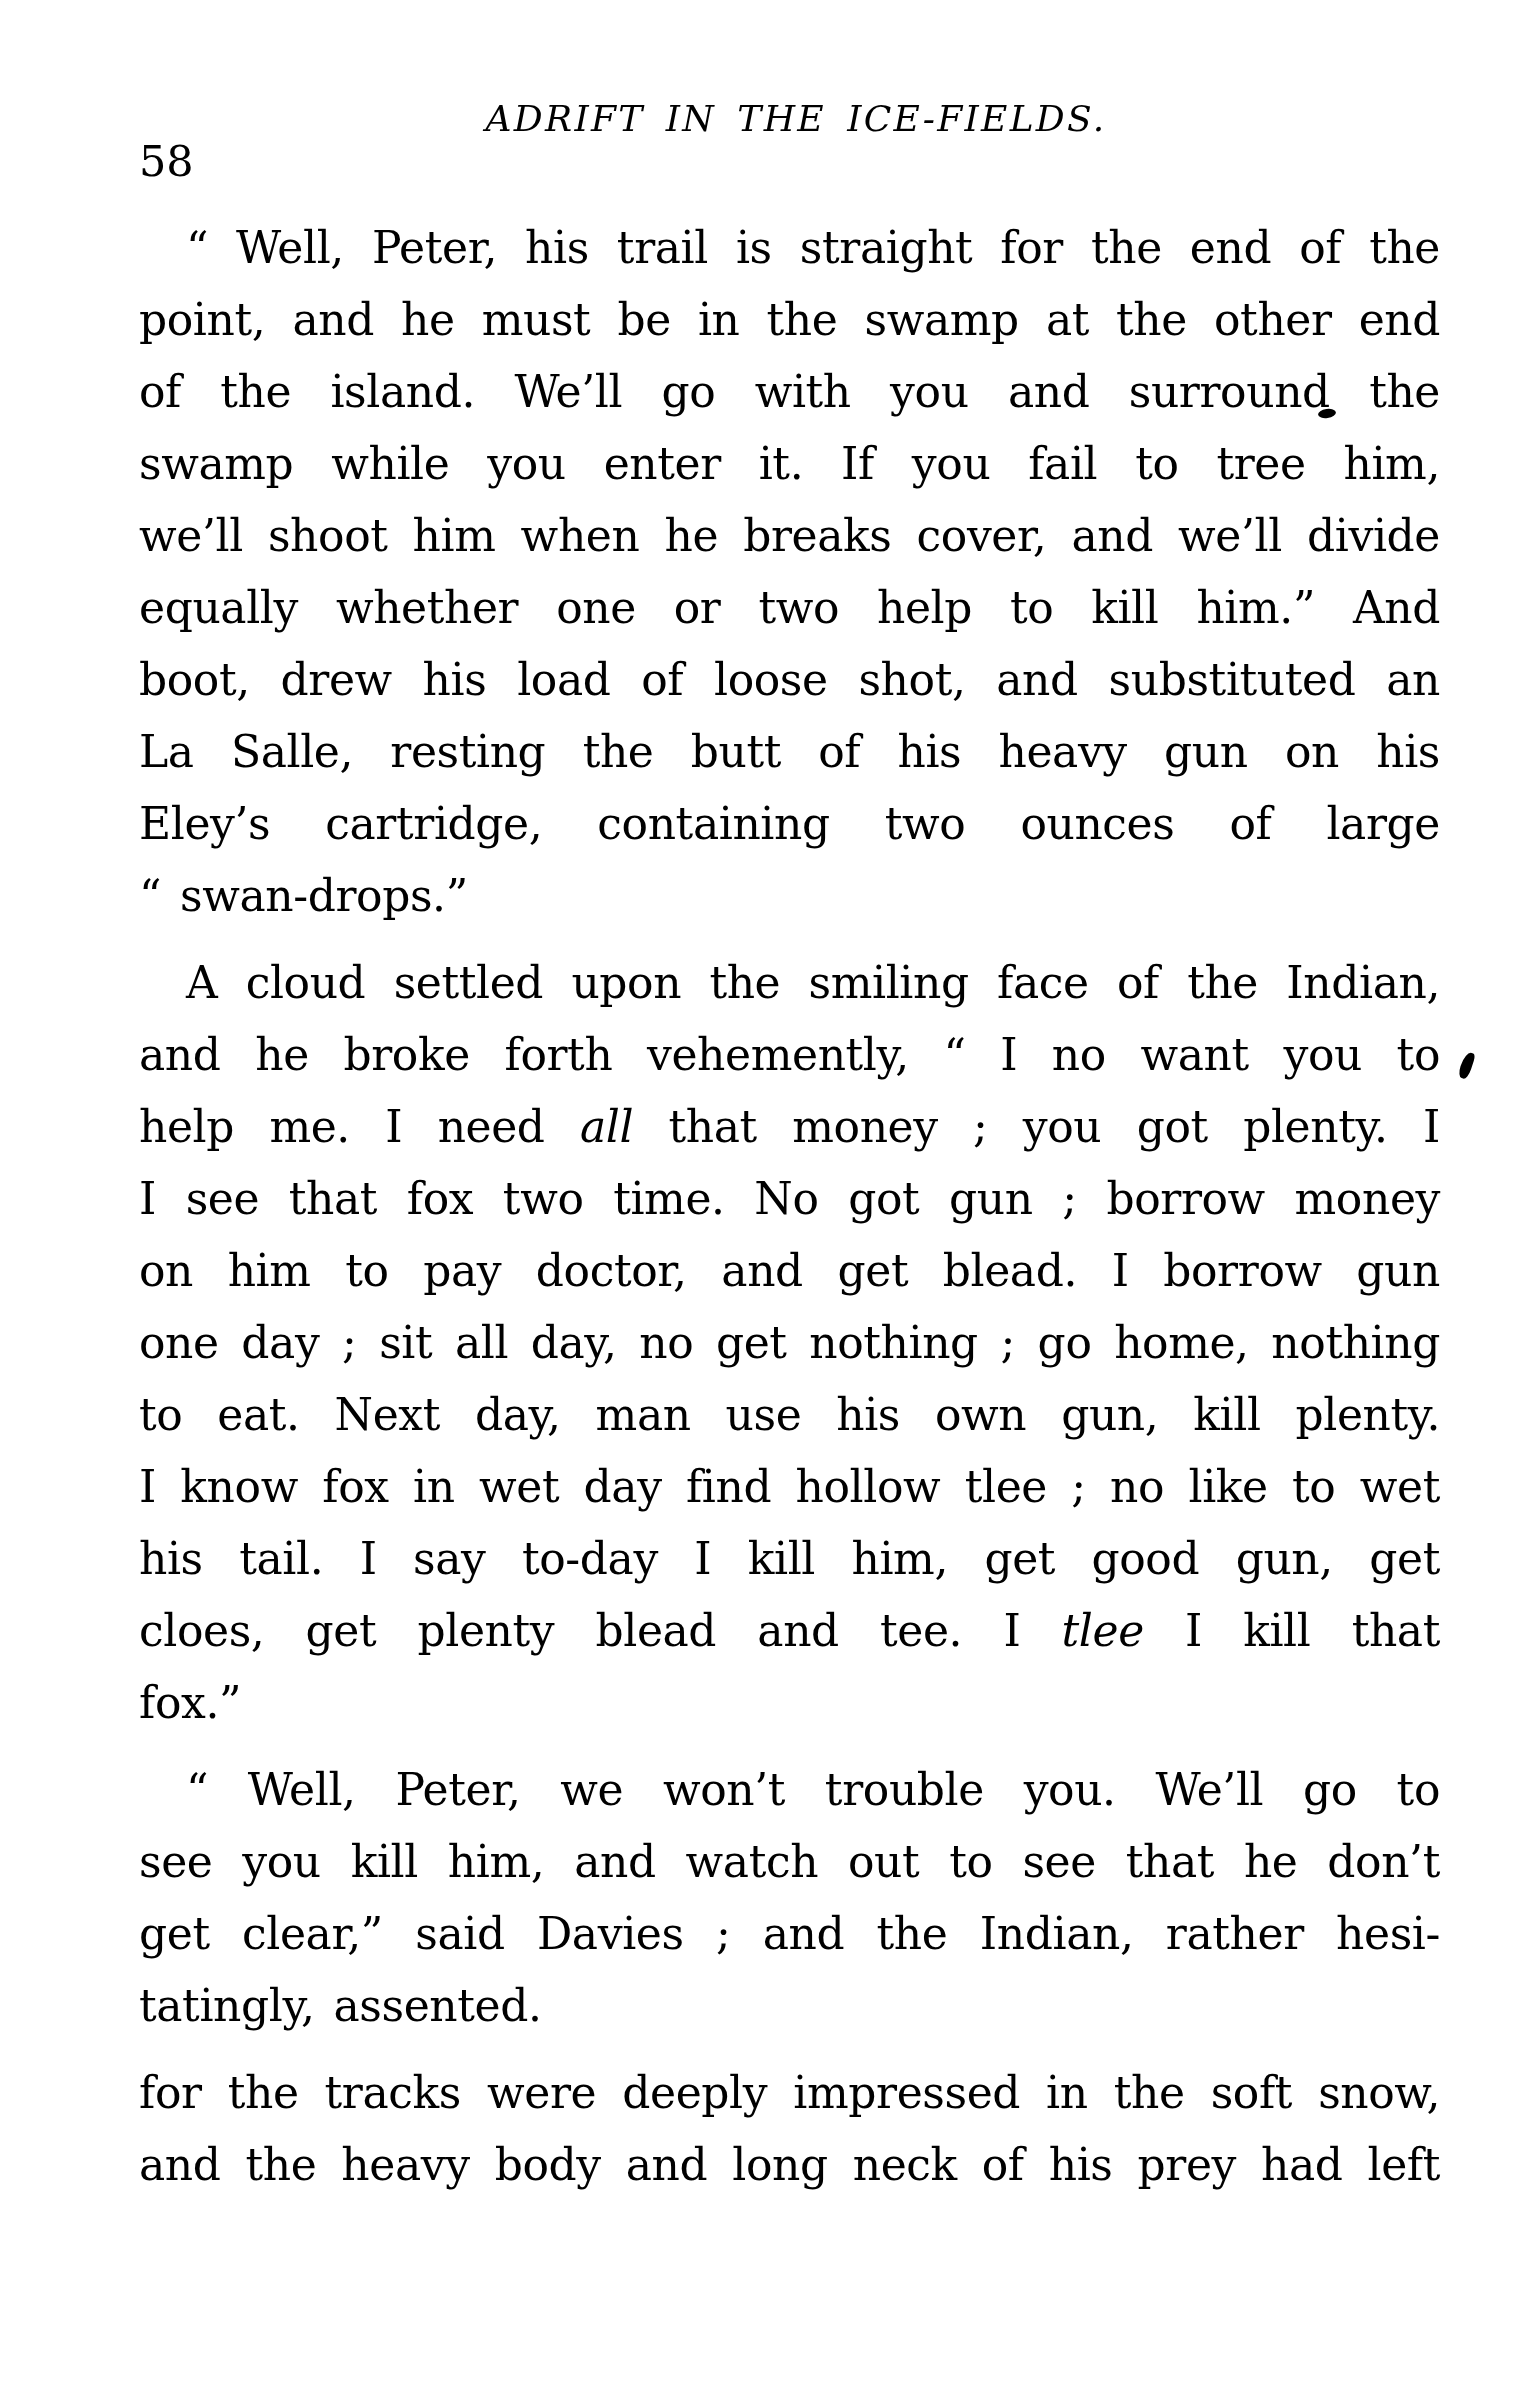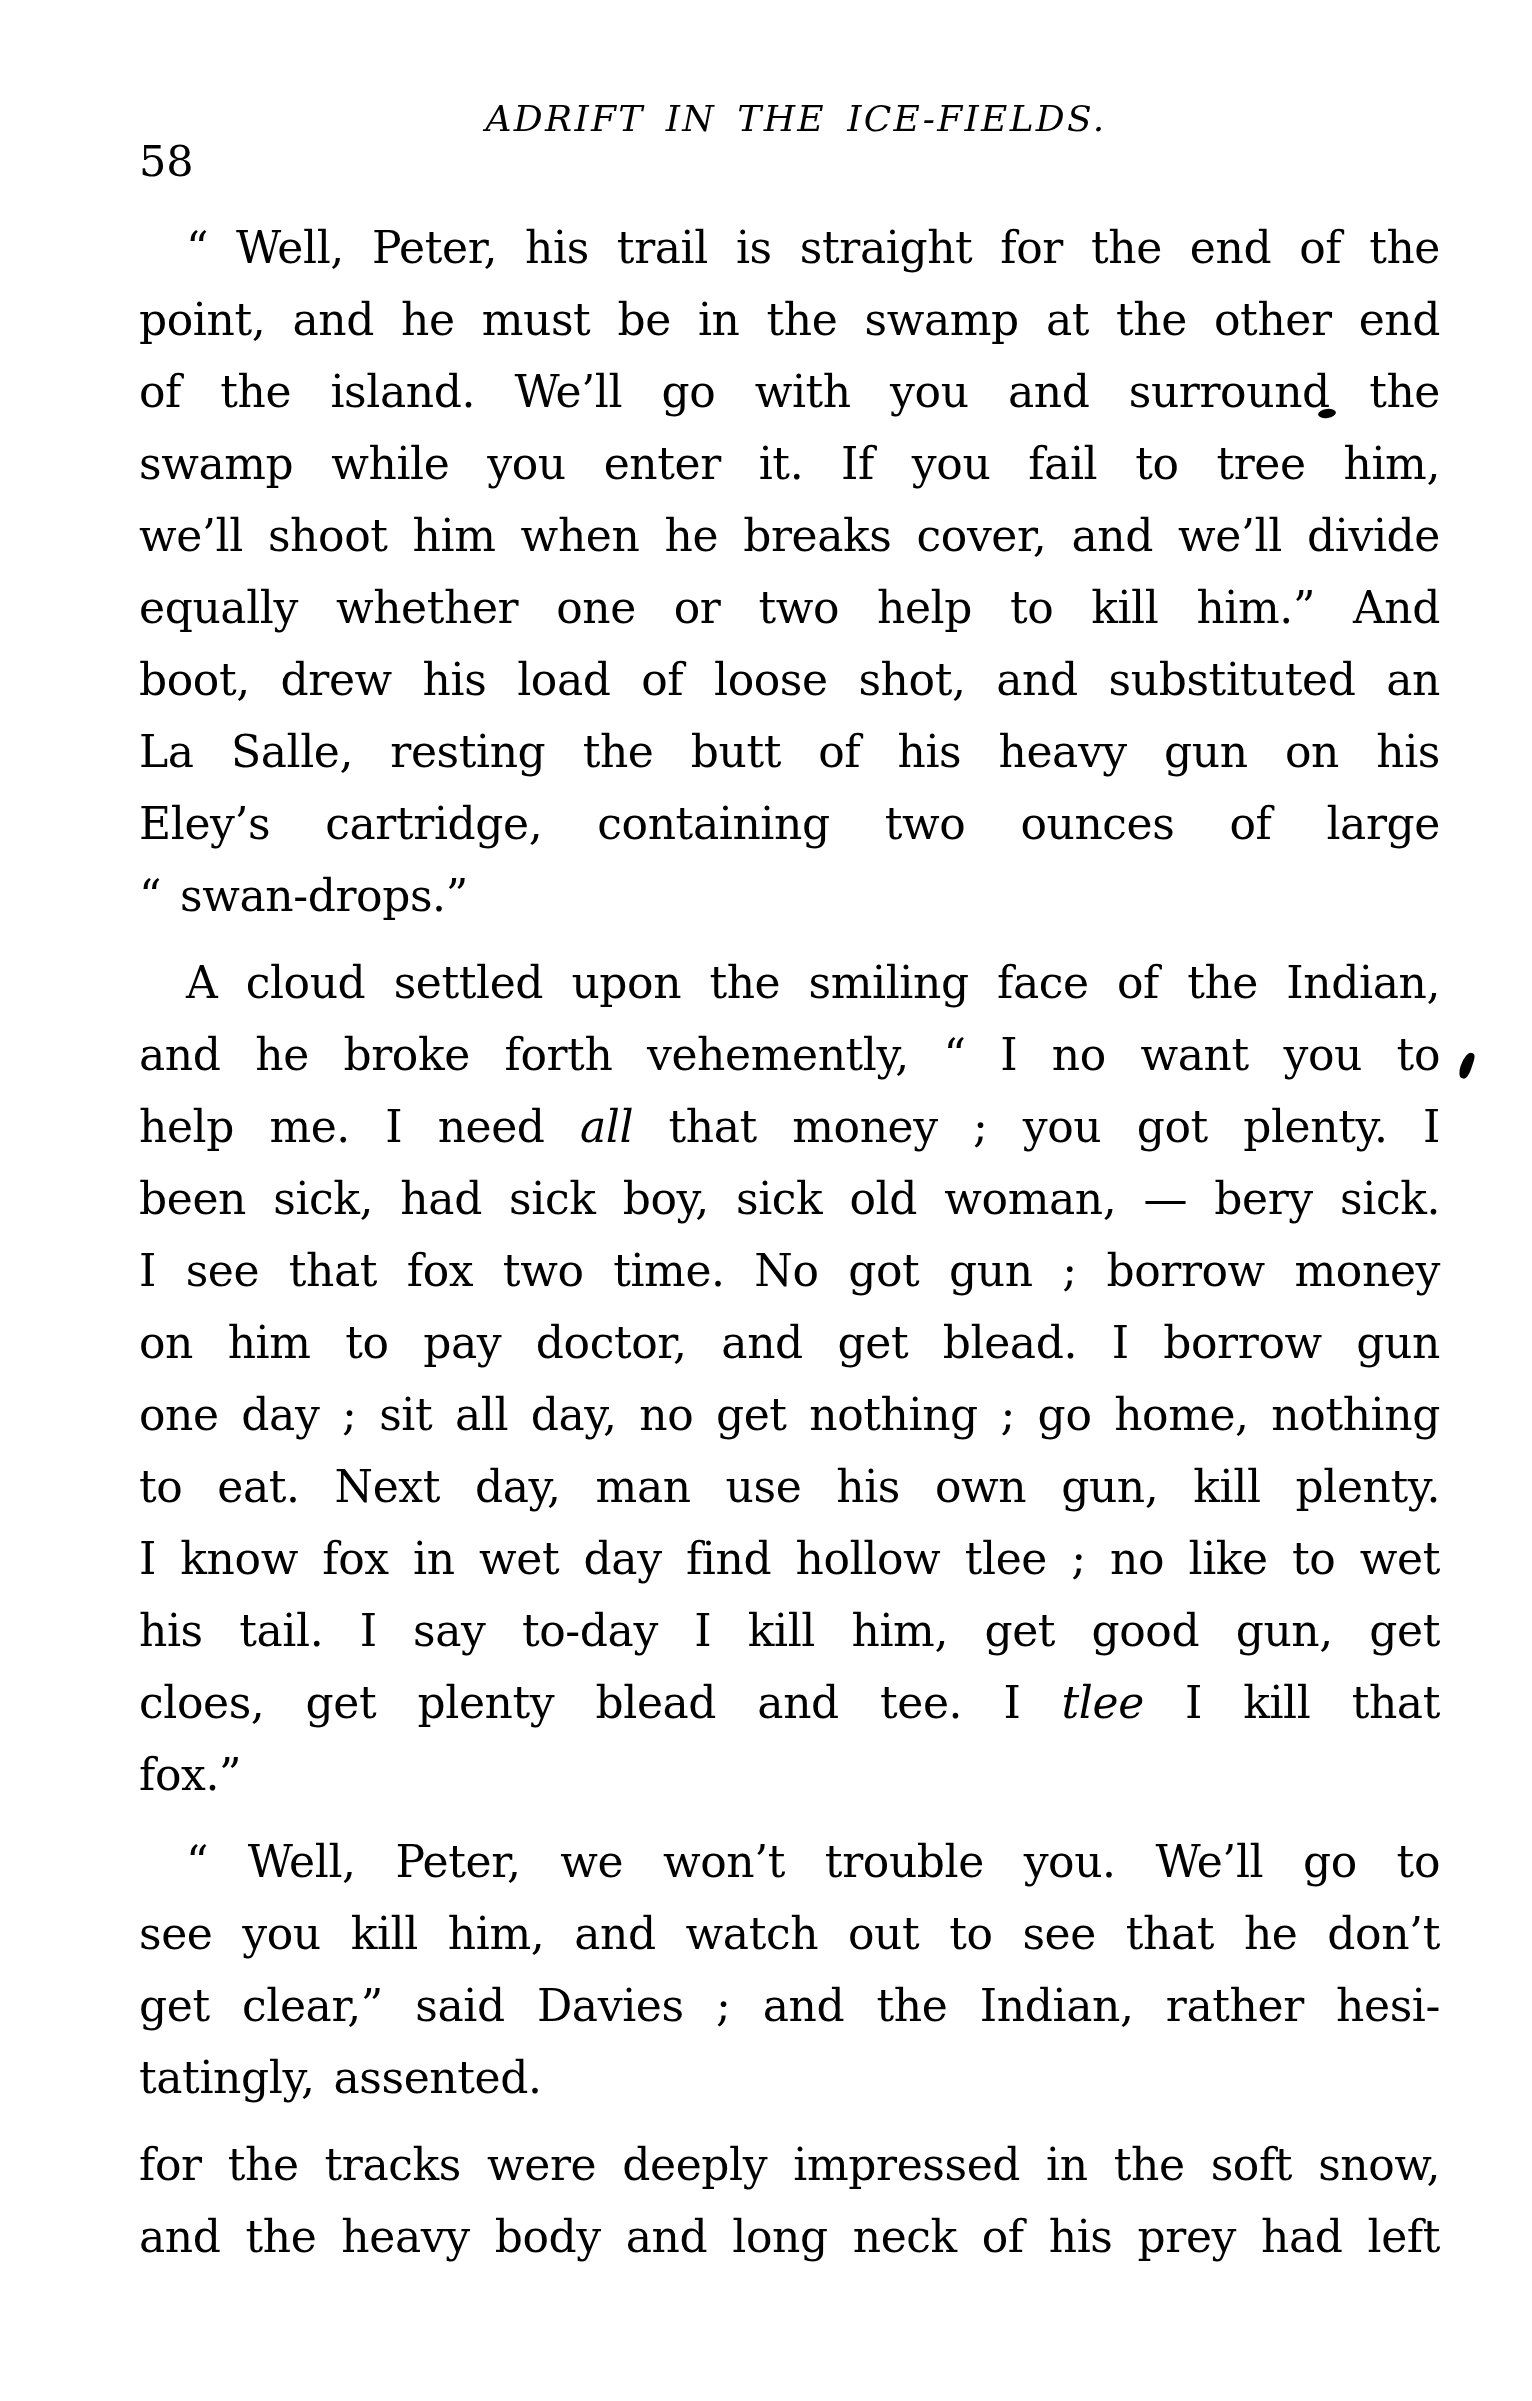--- a/index.html
+++ b/index.html
@@ -97,21 +97,20 @@
         <div class="line"><span>equally whether one or two help to kill him.”  And</span></div>
         <div class="line"><span>boot, drew his load of loose shot, and substituted an</span></div>
         <div class="line"><span>La Salle, resting the butt of his heavy gun on his</span></div>
         <div class="line"><span>Eley’s  cartridge, containing two ounces of large</span></div>
         <div class="line last"><span>“ swan-drops.”</span></div>
       </div>
       <div class="para">
         <div class="line first"><span>A cloud settled upon the smiling face of the Indian,</span></div>
         <div class="line"><span>and he broke forth vehemently, “ I no want you to</span></div>
         <div class="line"><span>help me.  I need </span><i>all</i><span> that money ; you got plenty.  I</span></div>
-        <div class="line"><span>been sick, had sick boy, sick old woman, — bery sick.</span></div>
         <div class="line"><span>I see that fox two time.  No got gun ; borrow money</span></div>
         <div class="line"><span>on him to pay doctor, and get blead.  I borrow gun</span></div>
         <div class="line"><span>one day ; sit all day, no get nothing ; go home, nothing</span></div>
         <div class="line"><span>to eat.  Next day, man use his own gun, kill plenty.</span></div>
         <div class="line"><span>I know fox in wet day find hollow tlee ; no like to wet</span></div>
         <div class="line"><span>his tail.  I say to-day I kill him, get good gun, get</span></div>
         <div class="line"><span>cloes, get plenty blead and tee.  I </span><i>tlee</i><span> I kill that</span></div>
         <div class="line last"><span>fox.”</span></div>
       </div>
       <div class="para">

